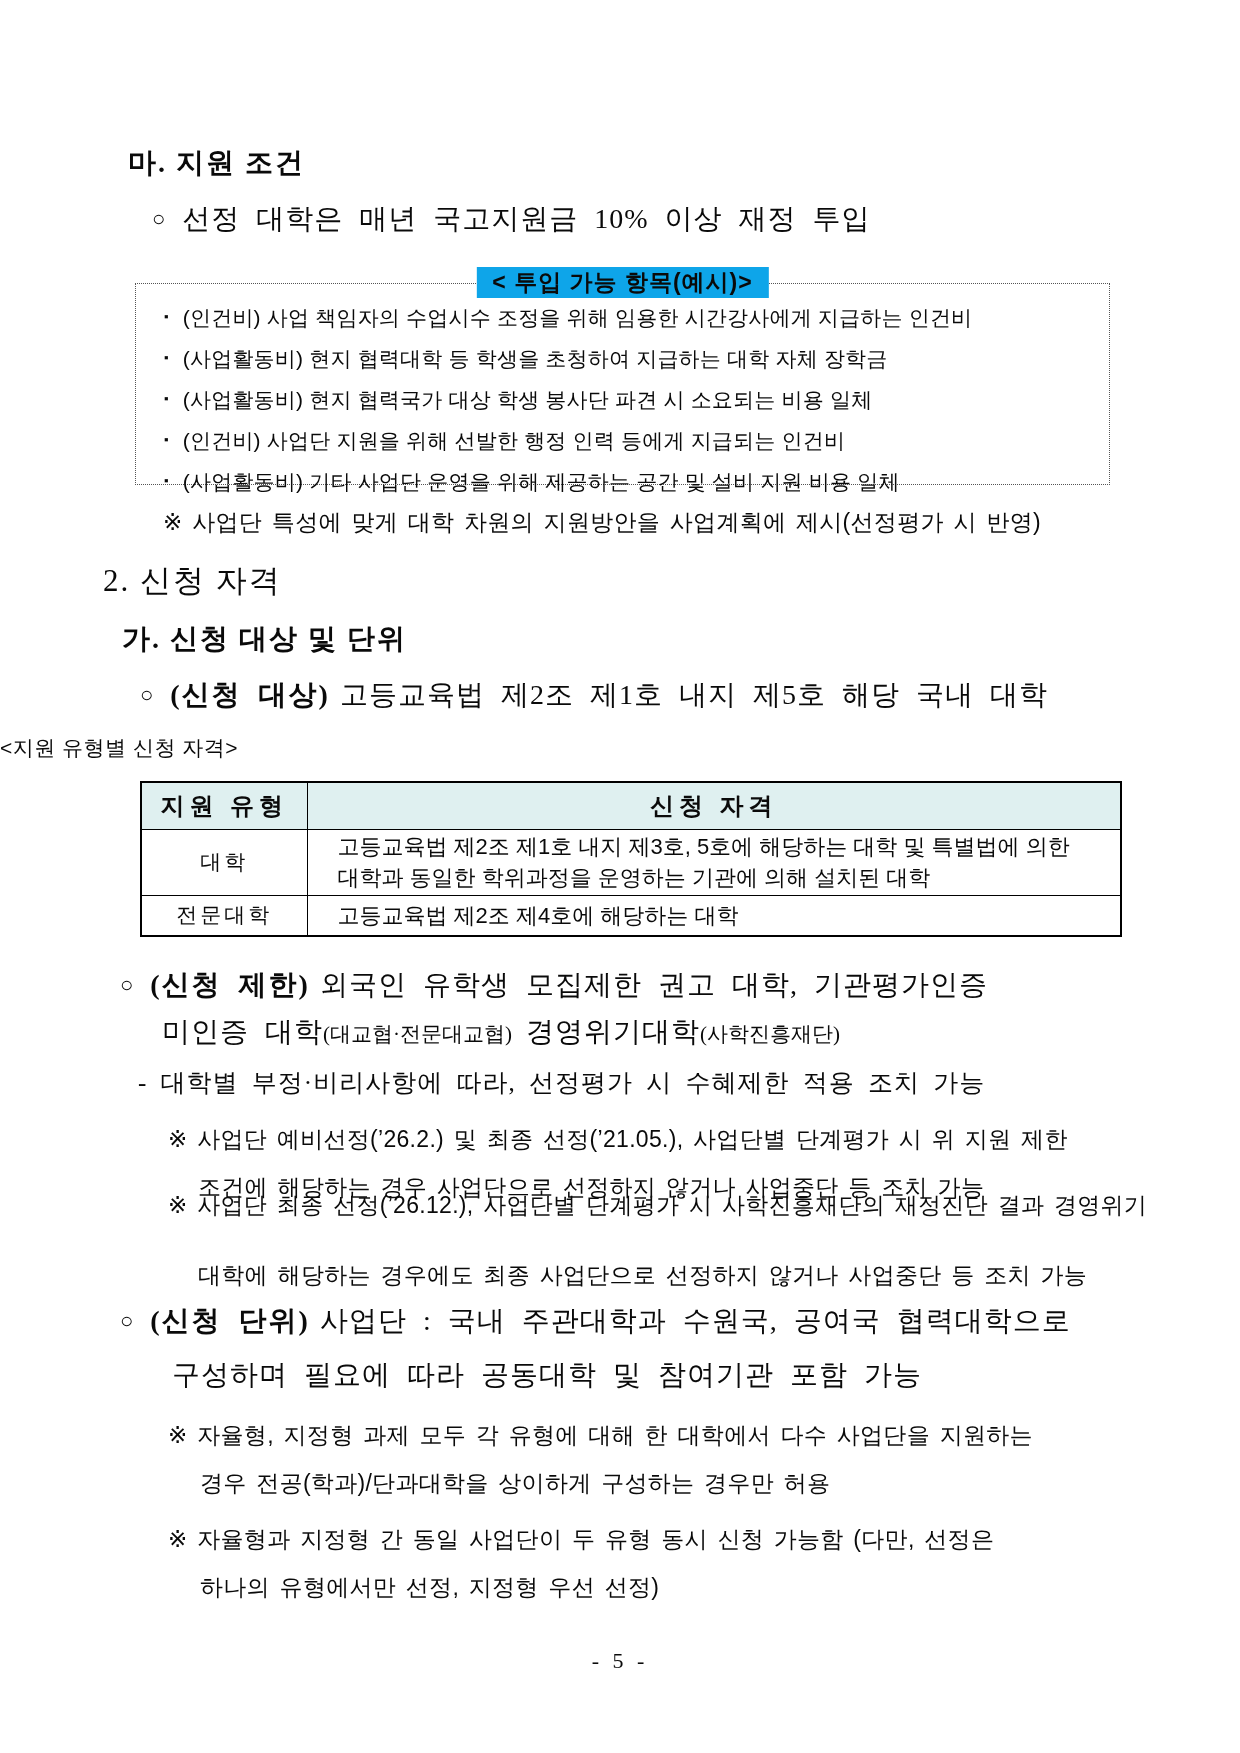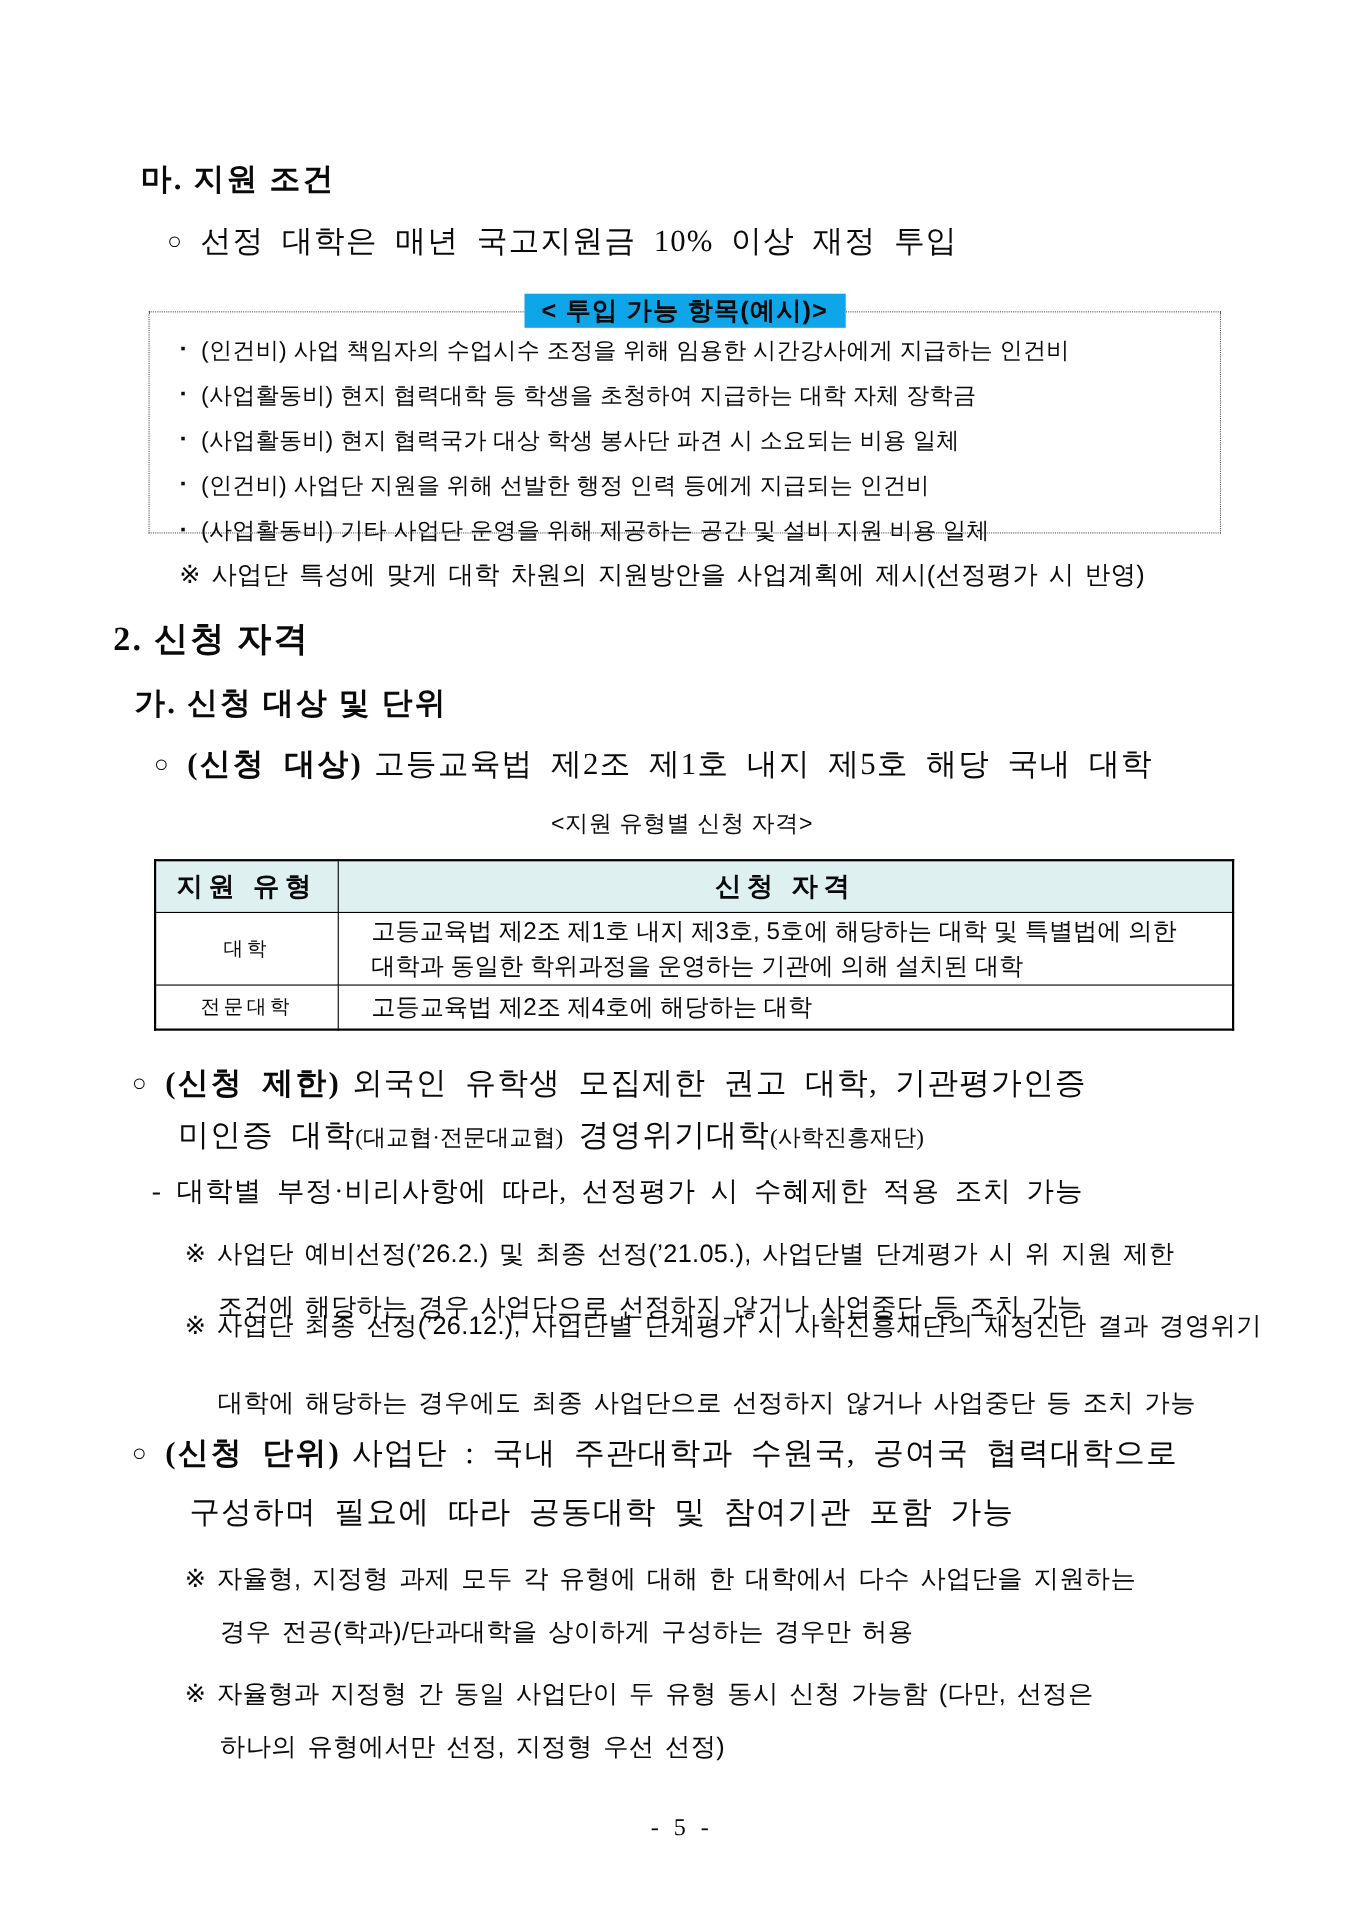--- a/index.html
+++ b/index.html
@@ -2,43 +2,43 @@
 <html><head>
 <meta charset="utf-8">
 <style>
   html,body{margin:0;padding:0;background:#ffffff;}
   .page{position:relative;width:1240px;height:1753px;background:#ffffff;color:#0a0a0a;overflow:hidden;}
   .pos{position:absolute;}
   .serif{font-family:"Liberation Serif","DejaVu Serif",serif;}
   .sans{font-family:"Liberation Sans","DejaVu Sans",sans-serif;}
 
   .h-ma{font-size:28px;font-weight:bold;letter-spacing:2px;}
-  .h-2{font-size:31px;font-weight:bold;letter-spacing:2px;}
+  .h-2{font-size:31px;font-weight:normal;letter-spacing:2px;}
   .h-ga{font-size:28px;font-weight:bold;letter-spacing:2px;}
 
   .bodyline{font-size:28px;letter-spacing:1px;word-spacing:8px;white-space:nowrap;}
   .bodyline .marker{display:inline-block;font-size:22px;margin-right:16px;transform:translateY(-2px);}
   .runin{font-weight:bold;letter-spacing:2px;margin-right:10px;}
 
   .dotted-box{border:1.5px dotted #555;background:#ffffff;}
   .box-title{position:absolute;top:-17px;left:50%;transform:translateX(-50%);background:#0ea5e9;
              padding:0 16px;font-size:23px;font-weight:bold;letter-spacing:1px;white-space:nowrap;}
   .box-list{list-style:none;margin:0;padding:20px 0 0 28px;}
   .box-list li{display:flex;align-items:flex-start;margin-bottom:13px;font-size:21px;letter-spacing:0.2px;white-space:nowrap;}
   .box-list .sq{font-size:13px;margin:5px 14px 0 0;}
 
   .gnote{font-size:23px;letter-spacing:0.3px;word-spacing:3px;white-space:nowrap;}
   .dashline{font-size:25px;letter-spacing:1px;word-spacing:6px;white-space:nowrap;}
 
-  .caption{width:100%;text-align:center;font-size:21px;letter-spacing:0.5px;}
+  .caption{width:100%;font-size:21px;letter-spacing:0.5px;}
 
   table.qual{border-collapse:collapse;border:2px solid #000;table-layout:fixed;}
   table.qual th,table.qual td{border:1.5px solid #000;padding:0 10px;margin-top:44px;}
   table.qual th{font-size:24px;font-weight:bold;letter-spacing:5px;text-align:center;}
-  table.qual td.type{font-size:18px;letter-spacing:3px;text-align:center;}
+  table.qual td.type{font-size:21px;letter-spacing:3px;text-align:center;}
   table.qual td.desc{font-size:22px;line-height:31px;white-space:pre-line;text-align:left;padding-left:30px;}
 
   .small-paren{font-size:21px;letter-spacing:0;}
   .footer{width:100%;text-align:center;font-size:22px;letter-spacing:4px;}
 </style>
 </head>
 <body>
 
 <div class="page serif">
 

